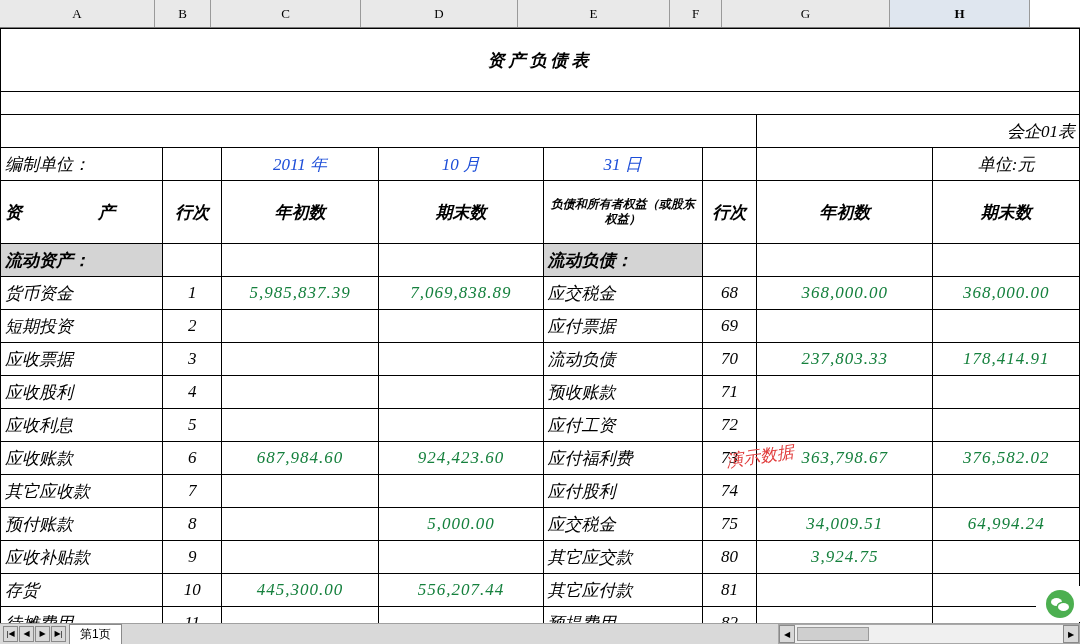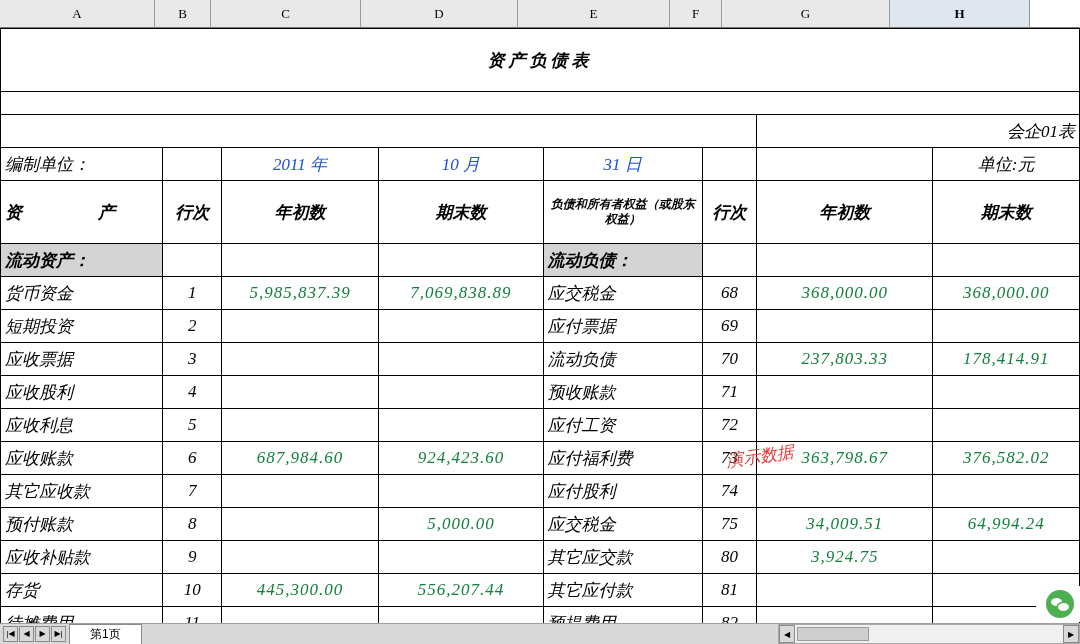--- a/index.html
+++ b/index.html
@@ -109,21 +109,21 @@
   }
   .navbtns{display:flex;align-items:center;gap:1px;padding:0 3px;}
   .navbtn{
     width:13px;height:14px;background:#d9d9d9;border:1px solid #8a8a8a;
     display:flex;align-items:center;justify-content:center;
     font-size:8px;line-height:1;
   }
   .tab{
     background:#ffffff;
     border:1px solid #8a8a8a;border-bottom:none;
-    padding:0 20px;display:flex;align-items:center;
+    padding:0 10px;display:flex;align-items:center;
     font-size:12px;
   }
   .tabfill{flex:1;background:#d9d9d9;}
   .hscroll{
     width:300px;background:#f0f0f0;border:1px solid #a8a8a8;
     display:flex;align-items:center;
   }
   .hthumb{width:70px;height:12px;background:#cfcfcf;border:1px solid #9a9a9a;margin-left:2px;}
   .arrowbox{
     width:14px;height:16px;border:1px solid #8a8a8a;background:#d9d9d9;

